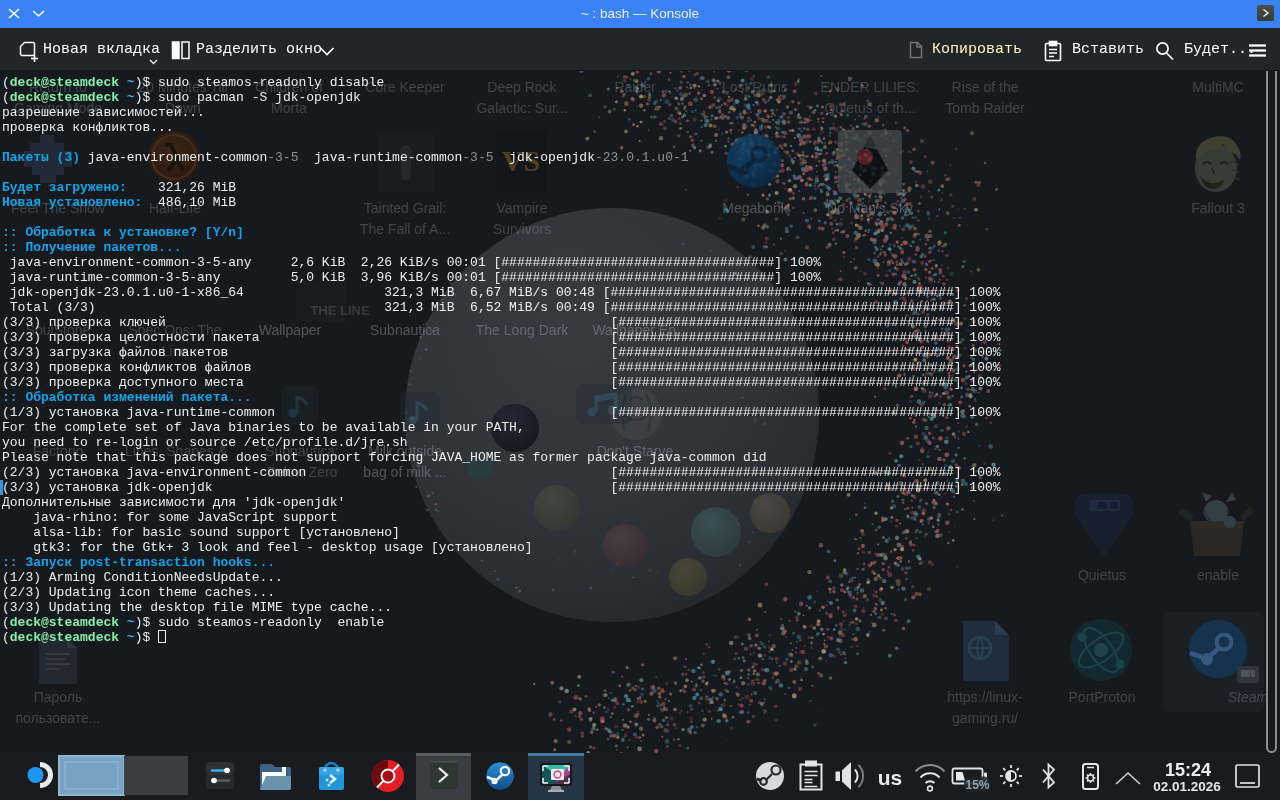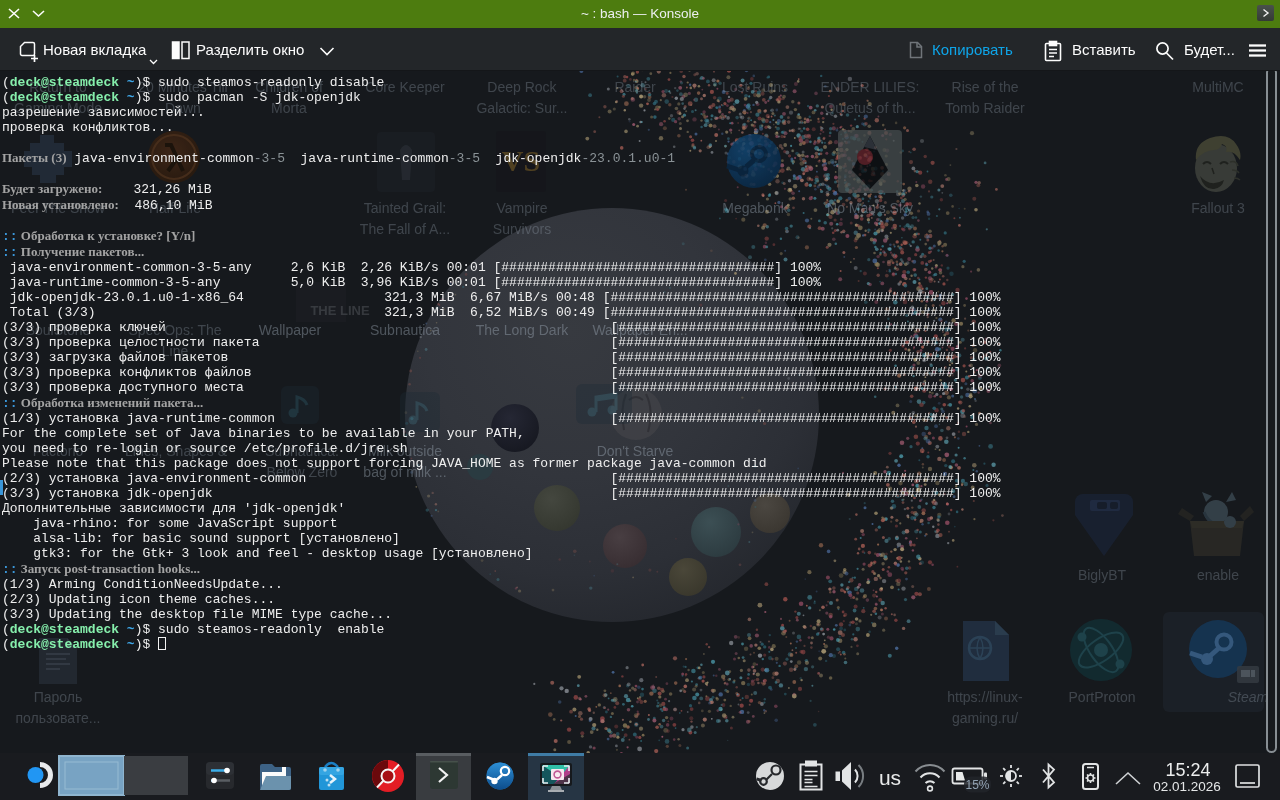--- a/index.html
+++ b/index.html
@@ -1,38 +1,38 @@
 <!DOCTYPE html>
 <html><head><meta charset="utf-8">
 <style>
 * { margin:0; padding:0; box-sizing:border-box; }
 html,body { width:1280px; height:800px; overflow:hidden; background:#16191d; font-family:"Liberation Sans",sans-serif; }
 .wp { position:absolute; left:0; top:0; }
 .dl { position:absolute; text-align:center; font-size:14px; line-height:21px; color:rgba(158,173,186,0.30); }
 .dlb { color:rgba(170,184,196,0.38); }
-.titlebar { position:absolute; left:0; top:0; width:1280px; height:28px; background:#4d7c0f; }
+.titlebar { position:absolute; left:0; top:0; width:1280px; height:28px; background:#3b82f6; }
 .titlebar svg { position:absolute; left:0; top:0; }
 .title { position:absolute; left:0; top:6px; width:1280px; text-align:center; font-size:13.5px; color:#eceff1; }
 .maxbtn { position:absolute; right:6px; top:5px; width:17px; height:16px; background:linear-gradient(#49514b,#343a36); border-radius:2px; }
 .maxbtn svg { position:absolute; left:0; top:0; }
 .toolbar { position:absolute; left:0; top:28px; width:1280px; height:43px; background:#232629; border-bottom:1px solid #141619; }
 .ti { position:absolute; top:12px; }
-.tt { position:absolute; top:13px; font-size:15px; color:#fcfcfc; }
-.dis { color:#0ea5e9; }
+.tt { position:absolute; top:13px; font-size:15px; color:#fcfcfc;font-family:Liberation Mono, monospace; }
+.dis { color:#fef9c3; }
 .term { position:absolute; left:2px; top:75px; font-family:"Liberation Mono",monospace; font-size:13px; line-height:15px; color:#eeeeee; white-space:pre; }
-.term b { color:#a3a3a3;font-family:Liberation Serif, serif; }
+.term b { color:#0ea5e9; }
 .term .g { color:#8a9296; }
 .term .b { color:#3a96d8; font-weight:bold; }
 .term .u { color:#86efac; font-weight:bold; }
 .term .t { color:#3fa7e8; font-weight:bold; }
 .term .w { color:#eeeeee; }
 .cur { display:inline-block; width:8px; height:13px; border:1.5px solid #f2f2f2; vertical-align:-2px; }
 .mark { position:absolute; left:0; top:480px; width:3px; height:15px; background:#3a96d8; }
 .sbar { position:absolute; left:1266px; top:67px; width:11px; height:686px; border:2px solid #878e93; border-radius:5.5px; }
-.panel { position:absolute; left:0; top:753px; width:1248px; height:47px; }
+.panel { position:absolute; left:0; top:753px; width:1248px; height:47px;font-weight:bold; }
 </style></head>
 <body>
 <svg class="wp" width="1280" height="800" viewBox="0 0 1280 800">
 <defs>
 <radialGradient id="sph" cx="0.40" cy="0.30" r="0.78">
 <stop offset="0" stop-color="#373a40"></stop>
         <stop offset="0.45" stop-color="#32353c"></stop>
 <stop offset="0.75" stop-color="#2c2f36"></stop>
         <stop offset="1" stop-color="#23262c"></stop>
 </radialGradient>
@@ -2850,21 +2850,21 @@
 <div class="dl" style="left:115px;top:320px;width:120px">Spec Ops: The<br>Line</div>
 <div class="dl dlb" style="left:230px;top:320px;width:120px">Wallpaper</div>
 <div class="dl dlb" style="left:345px;top:320px;width:120px">Subnautica</div>
 <div class="dl dlb" style="left:462px;top:320px;width:120px">The Long Dark</div>
 <div class="dl dlb" style="left:580px;top:320px;width:120px">Wallpaper En...</div>
 <div class="dl" style="left:-2px;top:441px;width:120px">Factorio</div>
 <div class="dl" style="left:116px;top:441px;width:120px">Lines, Shapes &amp;<br>...</div>
 <div class="dl" style="left:242px;top:441px;width:120px">Subnautica:<br>Below Zero</div>
 <div class="dl dlb" style="left:345px;top:441px;width:120px">Milk outside<br>bag of milk ...</div>
 <div class="dl dlb" style="left:575px;top:441px;width:120px">Don't Starve</div>
-<div class="dl" style="left:1042px;top:565px;width:120px">BiglyBT</div>
+<div class="dl" style="left:1042px;top:565px;width:120px">Quietus</div>
 <div class="dl" style="left:1158px;top:565px;width:120px">enable</div>
 <div class="dl" style="left:-2px;top:687px;width:120px">Пароль<br>пользовате...</div>
 <div class="dl" style="left:925px;top:687px;width:120px">https://linux-<br>gaming.ru/</div>
 <div class="dl" style="left:1042px;top:687px;width:120px">PortProton</div>
 <div class="dl" style="left:1188px;top:687px;width:120px"><i>Steam</i></div>
 <pre class="term"><span class="w">(</span><span class="u">deck@steamdeck</span> <span class="t">~</span><span class="w">)$</span> sudo steamos-readonly disable
 <span class="w">(</span><span class="u">deck@steamdeck</span> <span class="t">~</span><span class="w">)$</span> sudo pacman -S jdk-openjdk
 разрешение зависимостей...
 проверка конфликтов...
 

